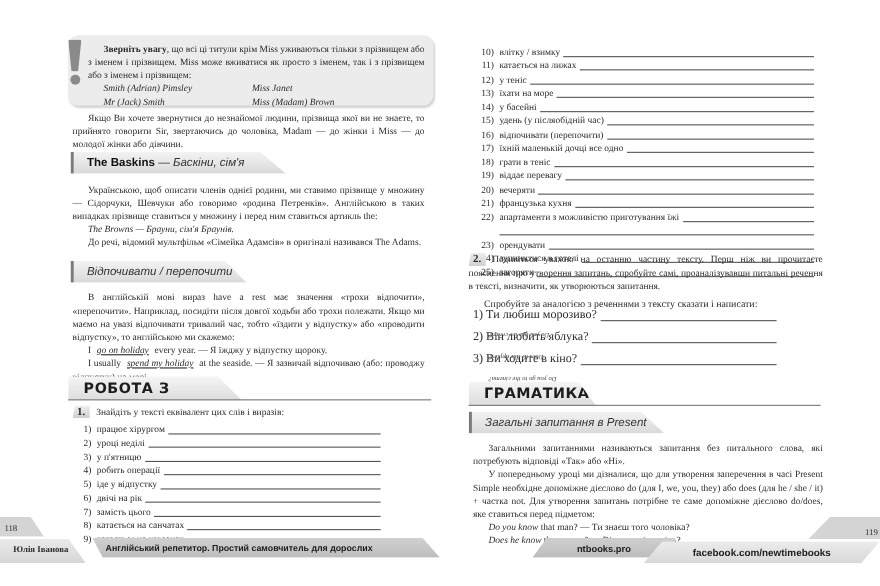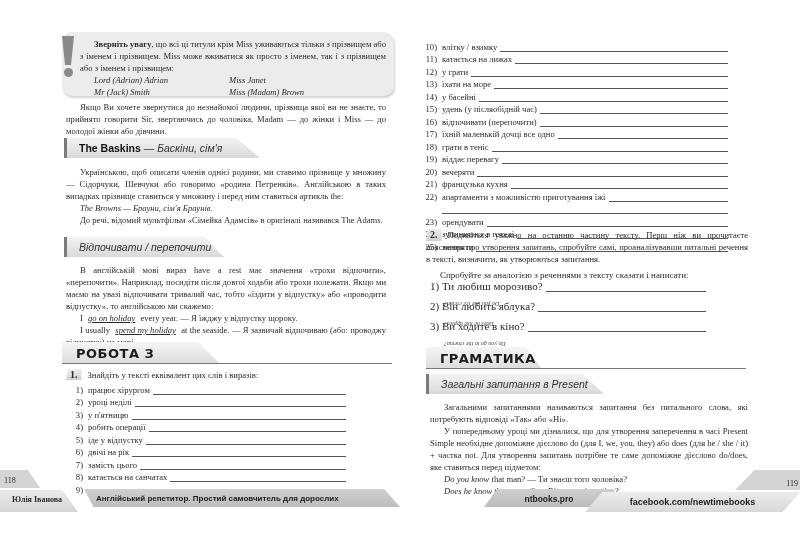--- a/index.html
+++ b/index.html
@@ -72,21 +72,21 @@
 </style>
 </head>
 <body>
 
 <div class="page page-left">
 
   <div class="abs notice">
     <div class="abs notice-text body-text">
       <p class="indent"><b>Зверніть увагу</b><span>, що всі ці титули крім Miss уживаються тільки з прізвищем або з іменем і прізвищем. Miss може вживатися як просто з іменем, так і з прізвищем або з іменем і прізвищем:</span></p>
       <div class="names-grid" style="padding-left:14px;">
-        <span>Lord (Adrian) Adrian</span>
+        <span>Smith (Adrian) Pimsley</span>
         <span>Miss Janet</span>
         <span>Mr (Jack) Smith</span>
         <span>Miss (Madam) Brown</span>
       </div>
     </div>
   </div>
   <div class="abs excl-bar"></div>
   <div class="abs excl-dot"></div>
 
   <p class="abs body-text indent" style="left:66px; top:101px; width:320px;">Якщо Ви хочете звернутися до незнайомої людини, прізвища якої ви не знаєте, то прийнято говорити Sir, звертаючись до чоловіка, Madam — до жінки і Miss — до молодої жінки або дівчини.</p>
@@ -164,34 +164,34 @@
         </div>
     </div>
   </div>
 
   <div class="abs foot-left-num">118</div>
   <div class="abs foot-author">Юлія Іванова</div>
   <div class="abs foot-title">Англійський репетитор. Простий самовчитель для дорослих</div>
 </div>
 
 <div class="page page-right">
-  <div class="abs" style="left:16px; top:39px; width:312px;">
+  <div class="abs" style="left:28px; top:39px; width:312px;">
     <div class="item item-r">
         <span class="n">10)</span>
         <span class="t">влітку / взимку</span>
         <span class="line"></span>
       </div>
     <div class="item item-r">
         <span class="n">11)</span>
         <span class="t">катається на лижах</span>
         <span class="line"></span>
       </div>
     <div class="item item-r">
         <span class="n">12)</span>
-        <span class="t">у грати</span>
+        <span class="t">у теніс</span>
         <span class="line"></span>
       </div>
     <div class="item item-r">
         <span class="n">13)</span>
         <span class="t">їхати на море</span>
         <span class="line"></span>
       </div>
     <div class="item item-r">
         <span class="n">14)</span>
         <span class="t">у басейні</span>

